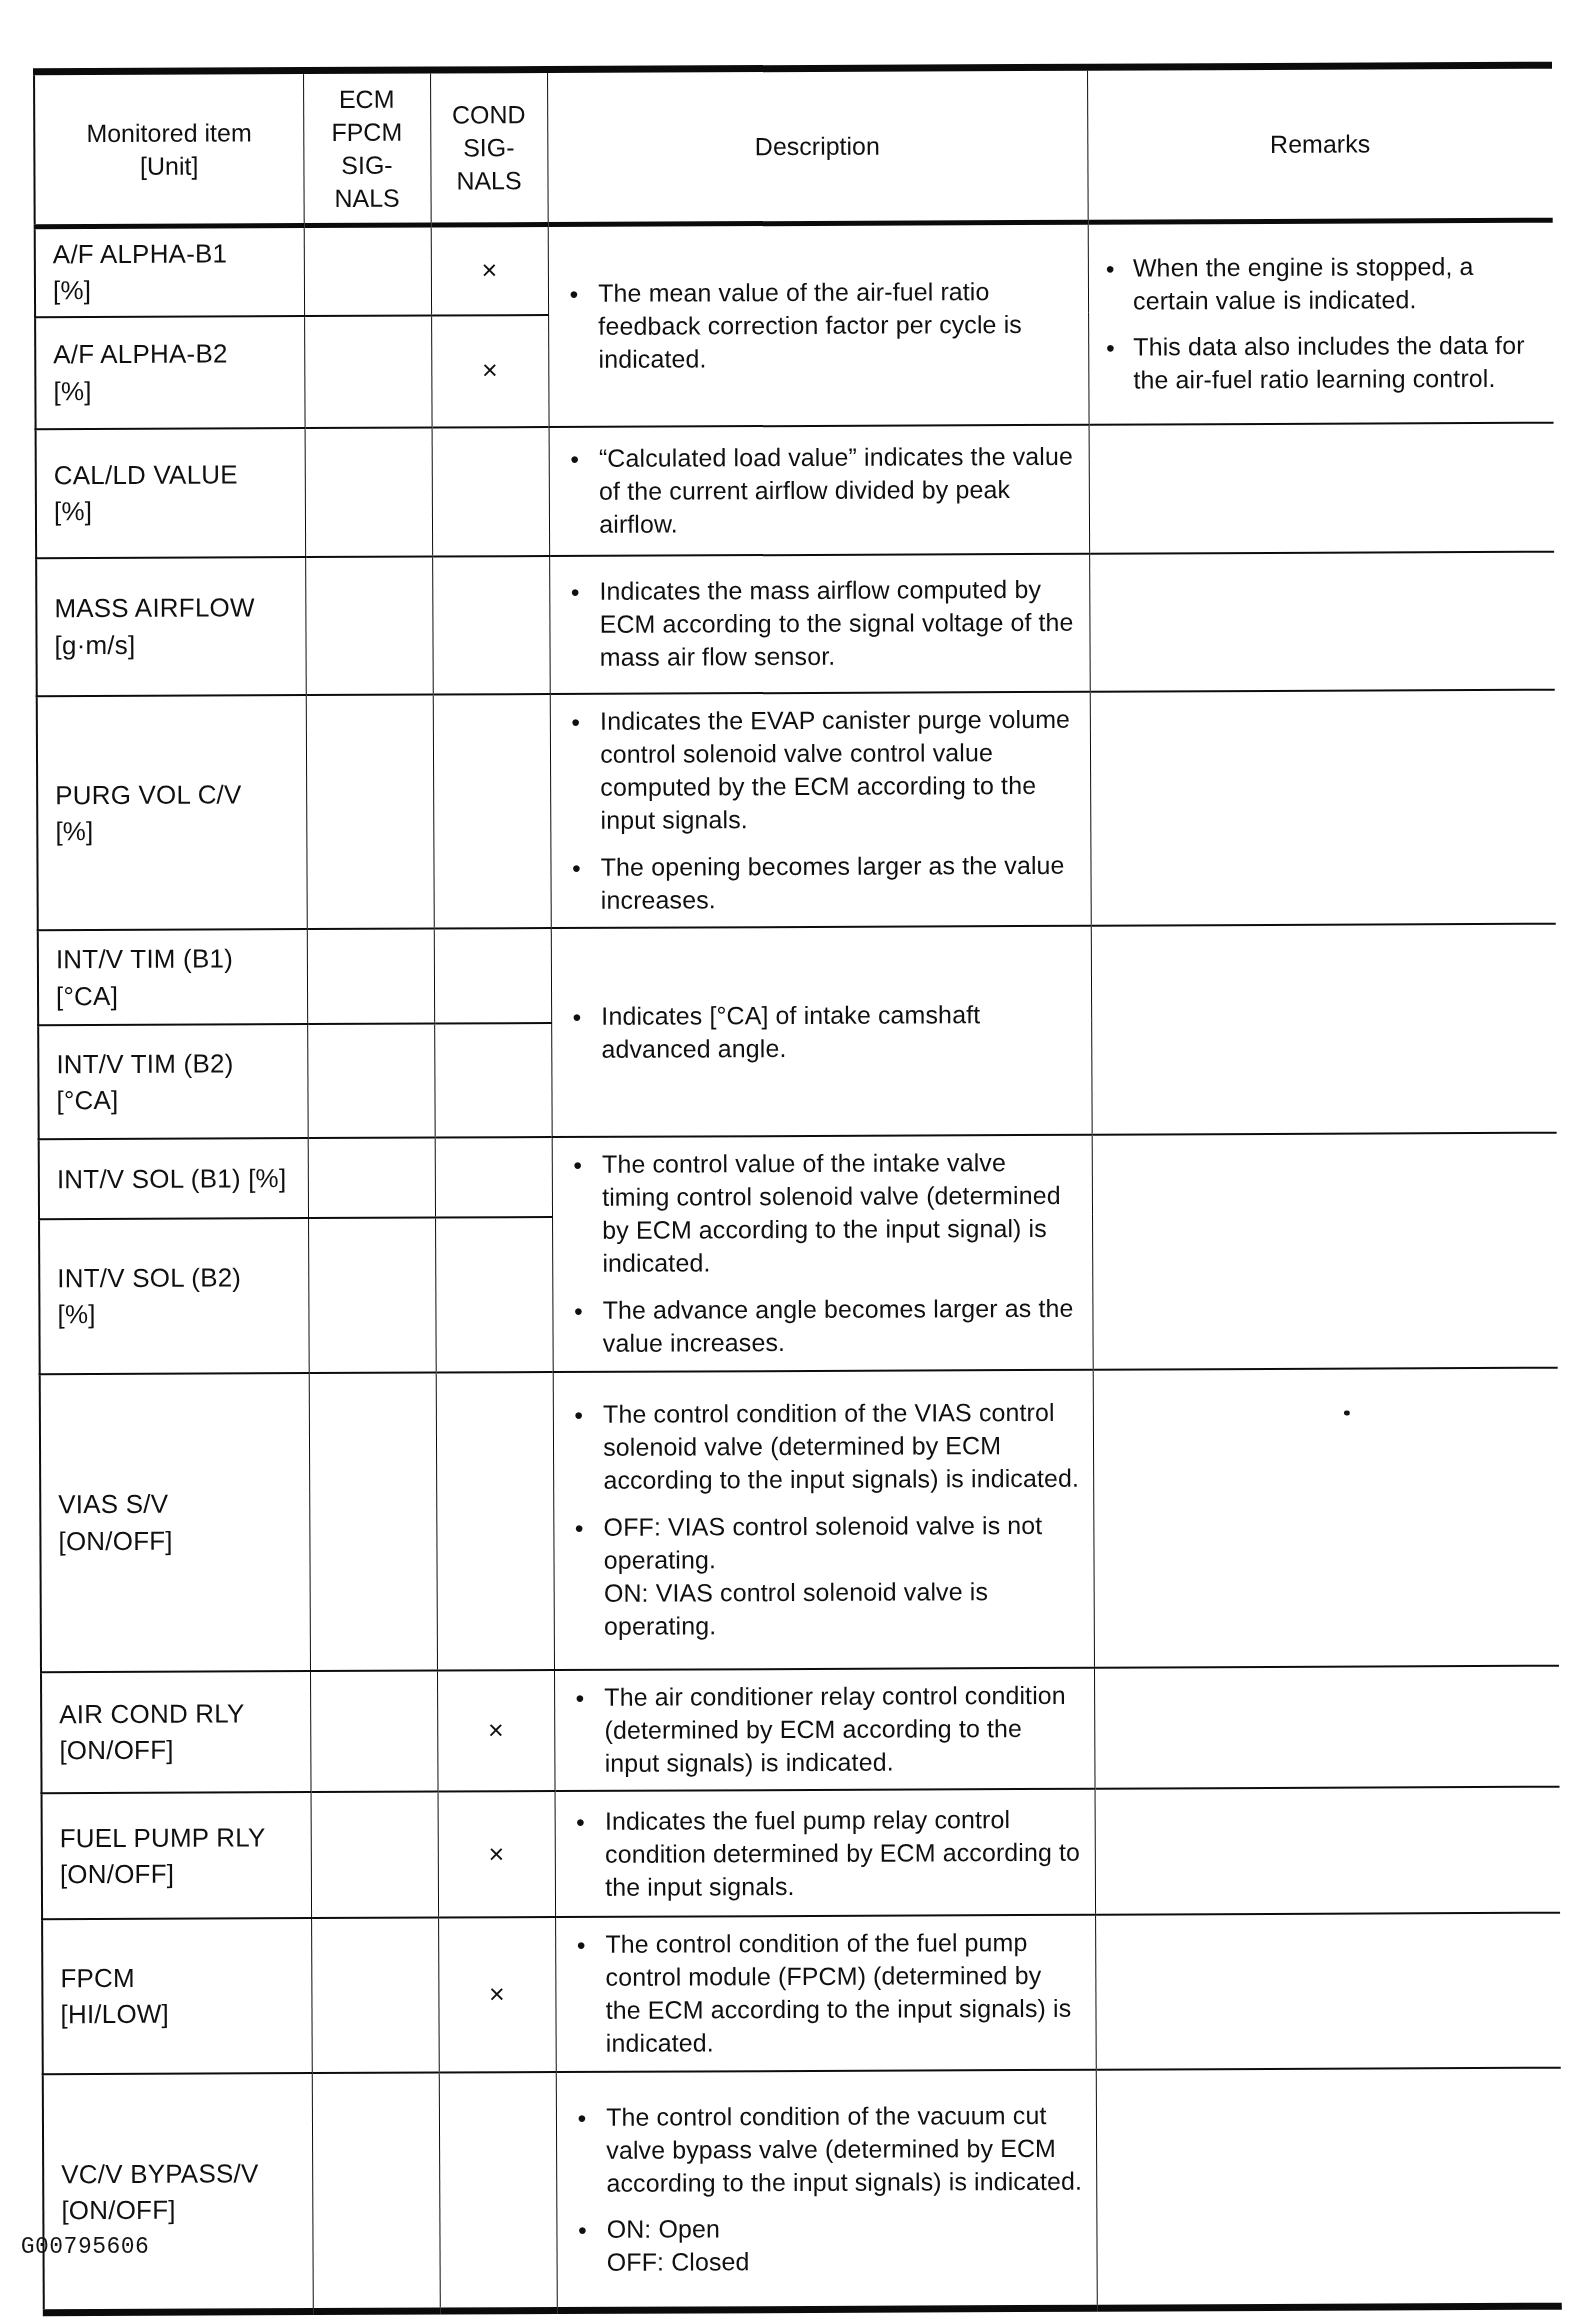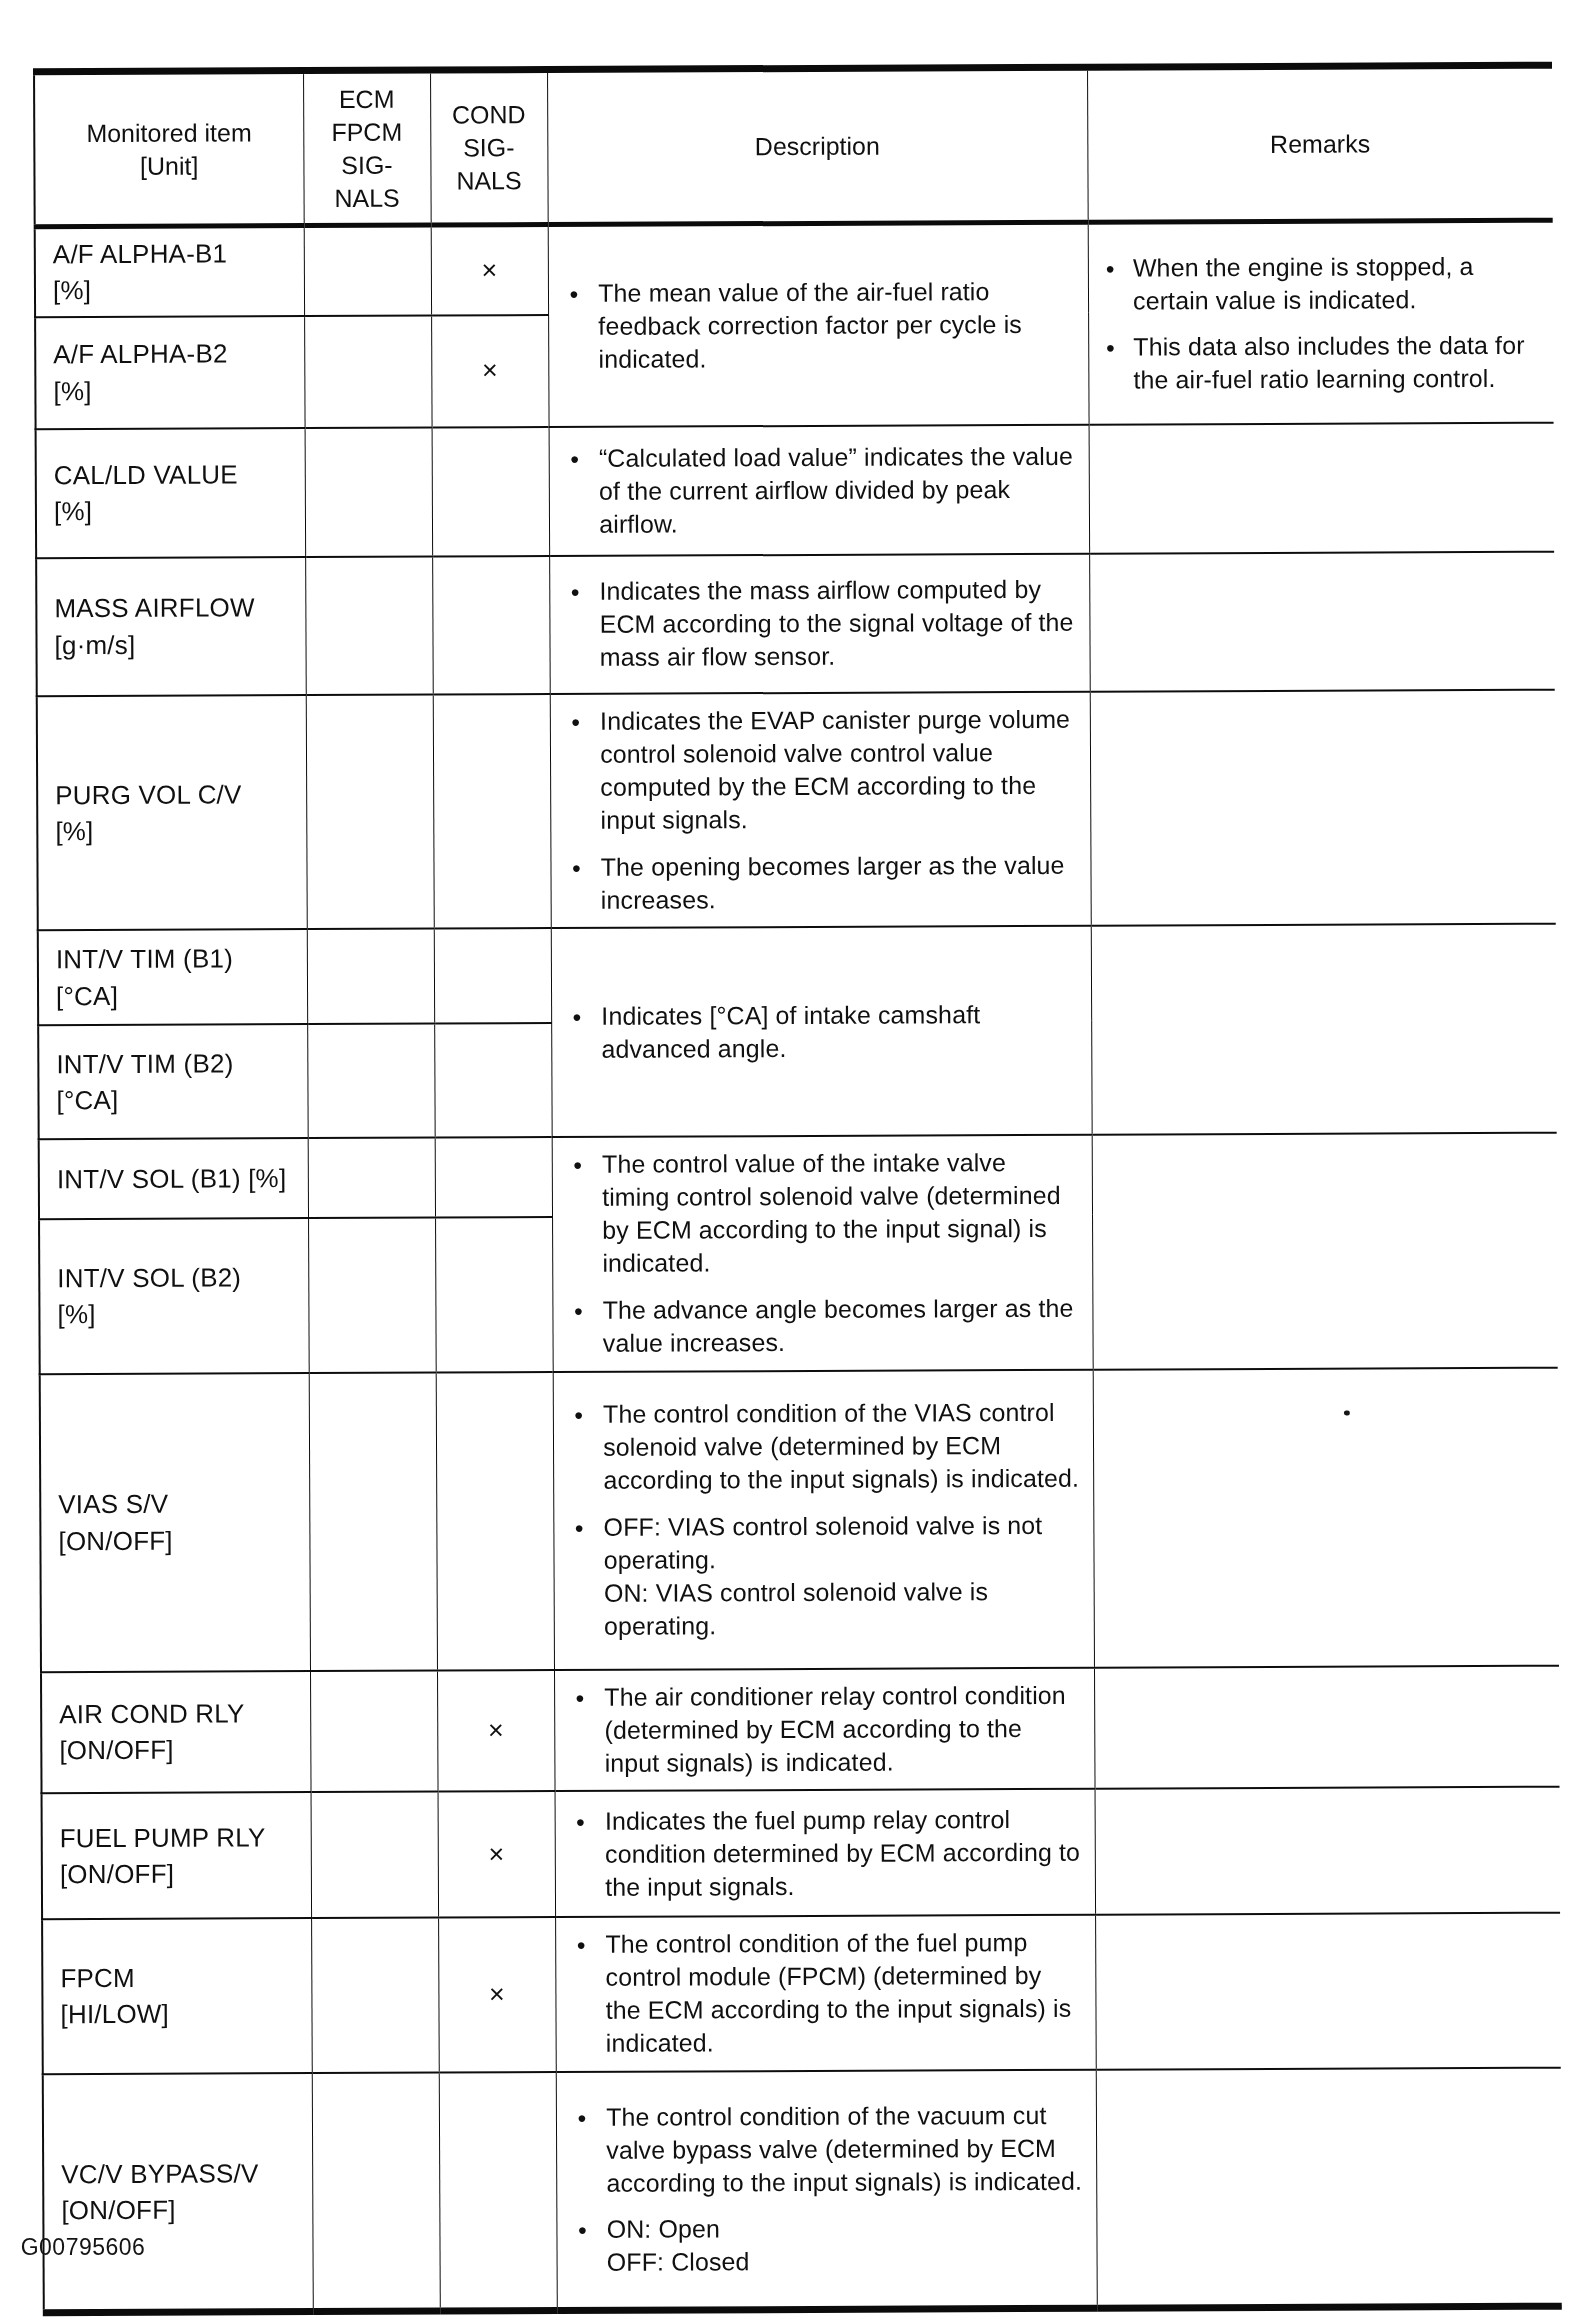--- a/index.html
+++ b/index.html
@@ -56,21 +56,21 @@
   td.rem .dot { flex-basis: 27.5px; }
   .btxt  { flex: 1; font-size: 25px; line-height: 33px; white-space: pre-line; letter-spacing: 0.1px; }
 
   .speck {
     position: absolute; left: 54%; top: 41px;
     width: 5.2px; height: 5.2px; border-radius: 50%; background: #161616;
   }
 
   .footer {
     position: absolute; left: 20.7px; top: 2234px;
-    font-size: 23px; letter-spacing: 0.5px; color: #141414;
+    font-size: 23px; letter-spacing: 0.5px; color: #141414; font-family: Liberation Mono, monospace;
   }
 
   
   tr.rh166 { height: 143px; } tr.rh100 { height: 86px; } tr.rh130 { height: 112px; }
   tr.rh150 { height: 129px; } tr.rh160 { height: 138px; } tr.rh254 { height: 219px; }
   tr.rh110 { height: 95px; } tr.rh132 { height: 114px; } tr.rh72  { height: 62px;  }
   tr.rh140 { height: 120px; } tr.rh346 { height: 298px; } tr.rh134 { height: 115px; }
   tr.rh146 { height: 126px; } tr.rh170 { height: 146px; } tr.rh278 { height: 239px; }
 </style>
 </head>

